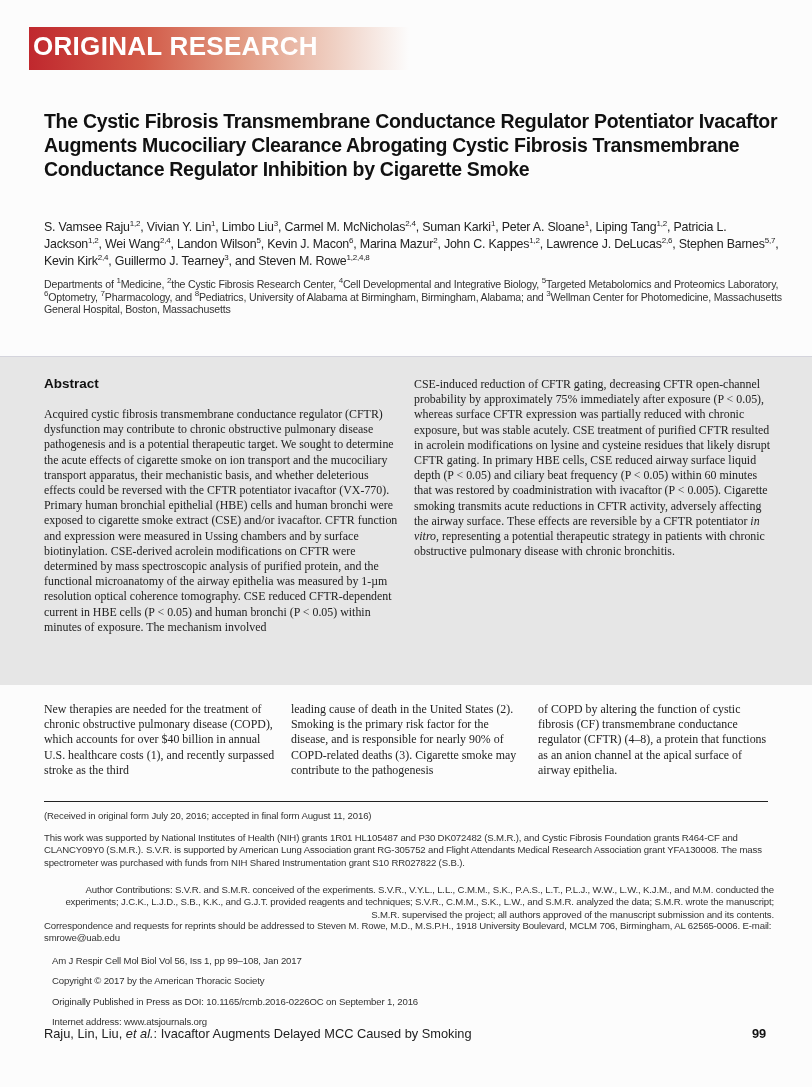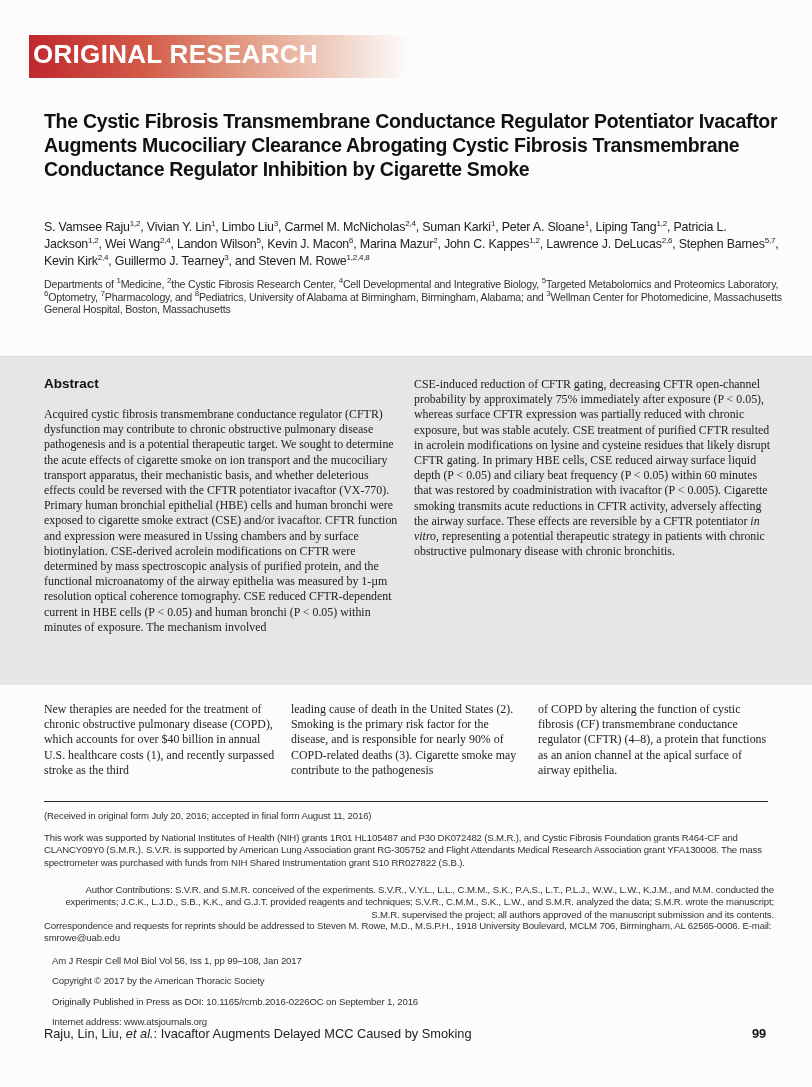--- a/index.html
+++ b/index.html
@@ -1,21 +1,21 @@
 <!DOCTYPE html>
 <html><head>
 <meta charset="utf-8">
 <style>
   html, body { margin: 0; padding: 0; }
   body {
     width: 812px; height: 1087px; background: #fcfcfc; position: relative; overflow: hidden;
     color: #1a1a1a;
   }
   .banner {
-    position: absolute; left: 29px; top: 35px; width: 380px; height: 43px;
+    position: absolute; left: 29px; top: 27px; width: 380px; height: 43px;
     background: linear-gradient(to right, #c0282e 0%, #d25a48 30%, #e19880 55%, #efcfc2 80%, rgba(252,252,252,0) 100%);
   }
   .banner-text {
     position: absolute; left: 4px; top: 4px;
     font-family: "Liberation Sans", sans-serif; font-weight: bold; font-size: 26px; color: #ffffff;
     letter-spacing: 0.3px;
   }
   .title {
     position: absolute; left: 44px; top: 109px; width: 740px;
     font-family: "Liberation Sans", sans-serif; font-weight: bold; font-size: 19.5px; line-height: 24px;

